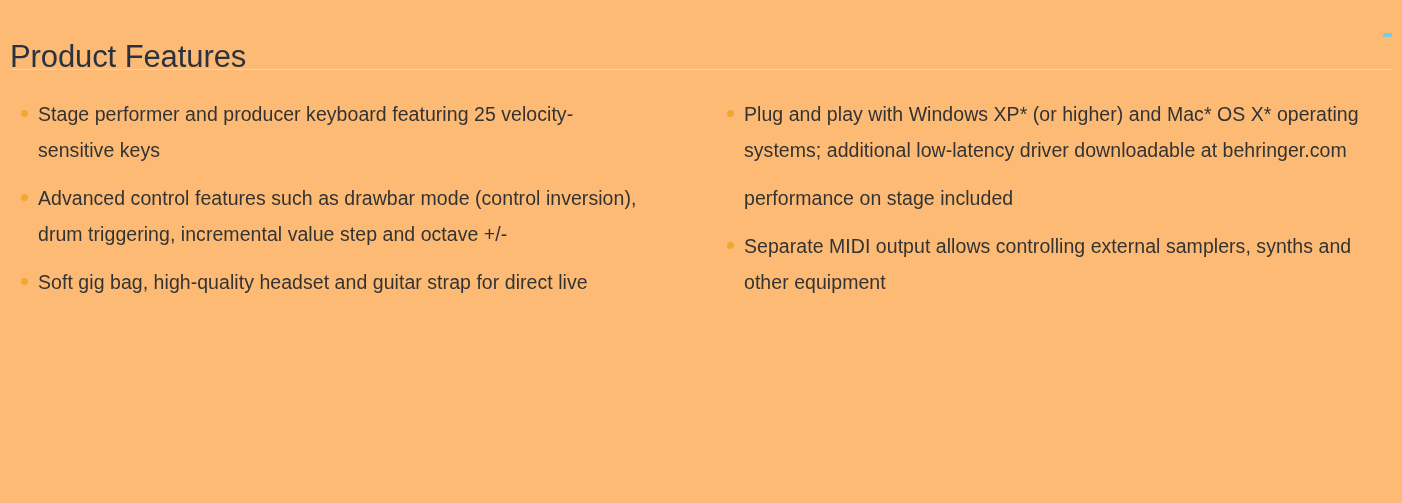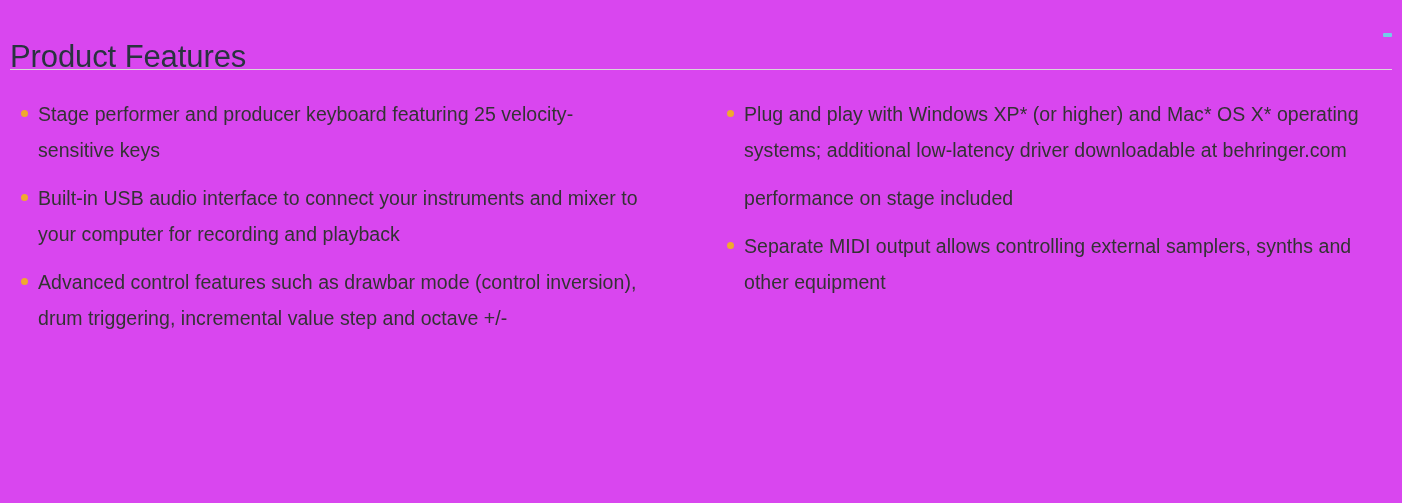--- a/index.html
+++ b/index.html
@@ -13,21 +13,21 @@
     height: 503px;
     overflow: hidden;
     font-family: "Liberation Sans", sans-serif;
     -webkit-font-smoothing: antialiased;
   }
 
   .page {
     position: relative;
     width: 1402px;
     height: 503px;
-    background: #d946ef;
+    background: #fdba74;
     box-sizing: border-box;
   }
 
   
   .section-heading {
     position: absolute;
     left: 10px;
     top: 11px;
     font-size: 31px;
     line-height: 40px;
@@ -126,25 +126,25 @@
   <div class="features-columns">
 
     <div class="feature-column left">
       <ul class="feature-list">
         <li class="feature-item">
           <span class="bullet-dot"></span>
           <span>Stage performer and producer keyboard featuring 25 velocity-sensitive keys</span>
         </li>
         <li class="feature-item">
           <span class="bullet-dot"></span>
-          <span>Built-in USB audio interface to connect your instruments and mixer to your computer for recording and playback</span>
+          <span>Advanced control features such as drawbar mode (control inversion), drum triggering, incremental value step and octave +/-</span>
         </li>
         <li class="feature-item">
           <span class="bullet-dot"></span>
-          <span>Advanced control features such as drawbar mode (control inversion), drum triggering, incremental value step and octave +/-</span>
+          <span>Soft gig bag, high-quality headset and guitar strap for direct live</span>
         </li>
       </ul>
     </div>
 
     <div class="feature-column right">
       <ul class="feature-list">
         <li class="feature-item">
           <span class="bullet-dot"></span>
           <span>Plug and play with Windows XP* (or higher) and Mac* OS X* operating systems; additional low-latency driver downloadable at behringer.com</span>
         </li>

